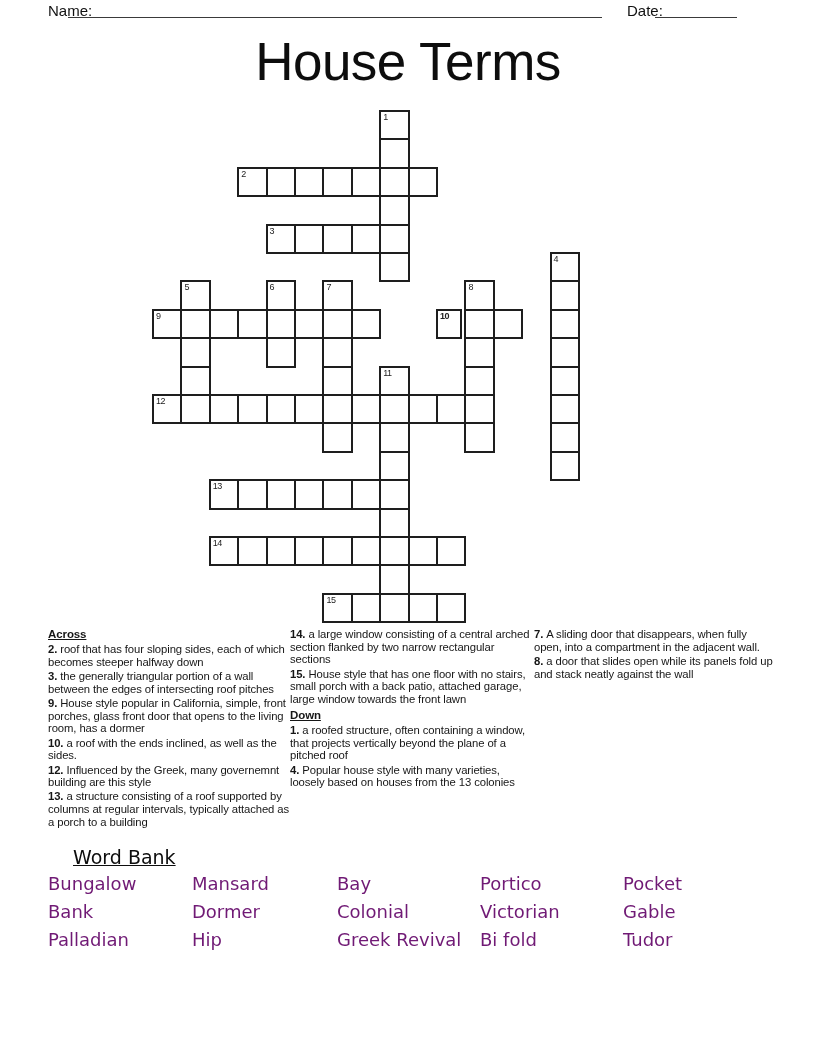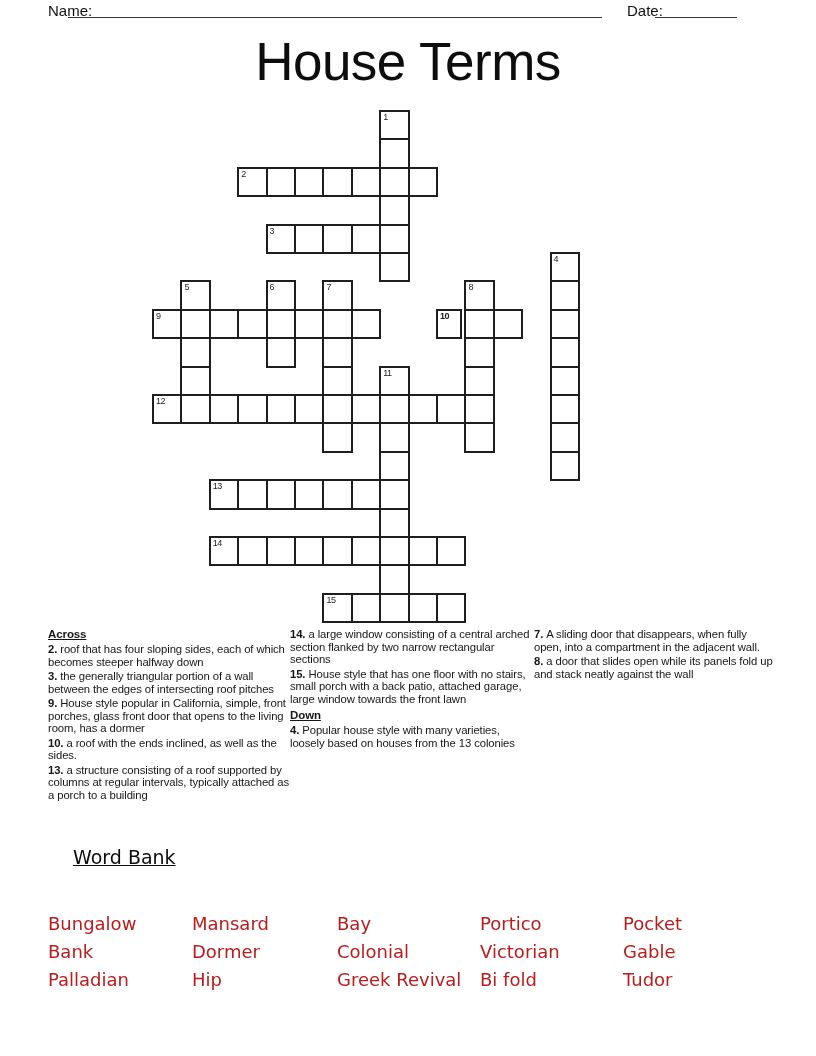--- a/index.html
+++ b/index.html
@@ -49,21 +49,21 @@
   #wb-heading{
     position:absolute;left:48px;top:845px;font-family:"DejaVu Sans", sans-serif;
     font-size:19px;font-weight:normal;text-decoration:underline;line-height:24px;
     color:#0d0d0d;
     margin-left:25px;
   }
   #wb-grid{
     position:absolute;left:48px;top:870px;width:740px;
     display:grid;grid-template-columns:144px 145px 143px 143px 140px;
     grid-auto-rows:27.8px;align-items:center;
-    font-family:"DejaVu Sans", sans-serif;font-size:18px;color:#b91c1c;margin-top:40px;
+    font-family:"DejaVu Sans", sans-serif;font-size:18px;color:#701a75;
   }
   .wb-item{white-space:nowrap;}
 </style>
 </head>
 <body>
 
 <span id="name-label" class="hdr-label">Name:</span>
 <div id="name-line" class="blank-line"></div>
 <span id="date-label" class="hdr-label">Date:</span>
 <div id="date-line" class="blank-line"></div>
@@ -188,26 +188,28 @@
     <div class="cell" style="left: 255.6px; top: 482.8px; width: 30.4px; height: 30.4px;"></div>
     <div class="cell" style="left: 284px; top: 482.8px; width: 30.4px; height: 30.4px;"></div>
   </div>
 
 <div id="clue-col-1" class="clue-col">
     <div class="clue-heading">Across</div>
     <div class="clue"><span class="cnum">2. </span><span>roof that has four sloping sides, each of which becomes steeper halfway down</span></div>
     <div class="clue"><span class="cnum">3. </span><span>the generally triangular portion of a wall between the edges of intersecting roof pitches</span></div>
     <div class="clue"><span class="cnum">9. </span><span>House style popular in California, simple, front porches, glass front door that opens to the living room, has a dormer</span></div>
     <div class="clue"><span class="cnum">10. </span><span>a roof with the ends inclined, as well as the sides.</span></div>
+    <div class="clue"><span class="cnum">12. </span><span>Influenced by the Greek, many governemnt building are this style</span></div>
     <div class="clue"><span class="cnum">13. </span><span>a structure consisting of a roof supported by columns at regular intervals, typically attached as a porch to a building</span></div>
   </div>
 <div id="clue-col-2" class="clue-col">
     <div class="clue"><span class="cnum">14. </span><span>a large window consisting of a central arched section flanked by two narrow rectangular sections</span></div>
     <div class="clue"><span class="cnum">15. </span><span>House style that has one floor with no stairs, small porch with a back patio, attached garage, large window towards the front lawn</span></div>
     <div class="clue-heading mid">Down</div>
+    <div class="clue"><span class="cnum">1. </span><span>a roofed structure, often containing a window, that projects vertically beyond the plane of a pitched roof</span></div>
     <div class="clue"><span class="cnum">4. </span><span>Popular house style with many varieties, loosely based on houses from the 13 colonies</span></div>
   </div>
 <div id="clue-col-3" class="clue-col">
     <div class="clue"><span class="cnum">7. </span><span>A sliding door that disappears, when fully open, into a compartment in the adjacent wall.</span></div>
     <div class="clue"><span class="cnum">8. </span><span>a door that slides open while its panels fold up and stack neatly against the wall</span></div>
   </div>
 
 <div id="wb-heading">Word Bank</div>
 <div id="wb-grid">
     <div class="wb-item">Bungalow</div>

